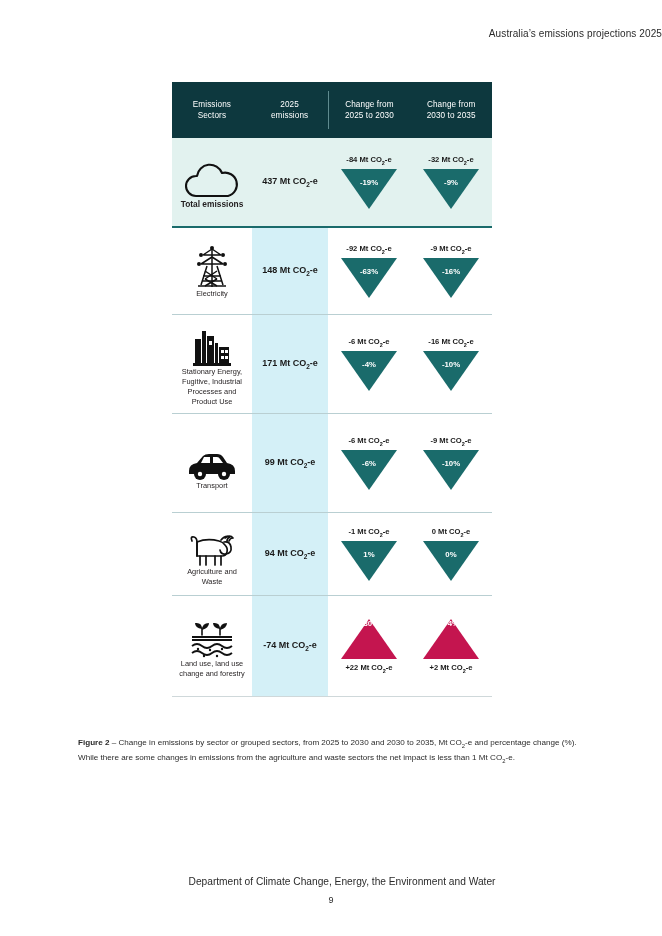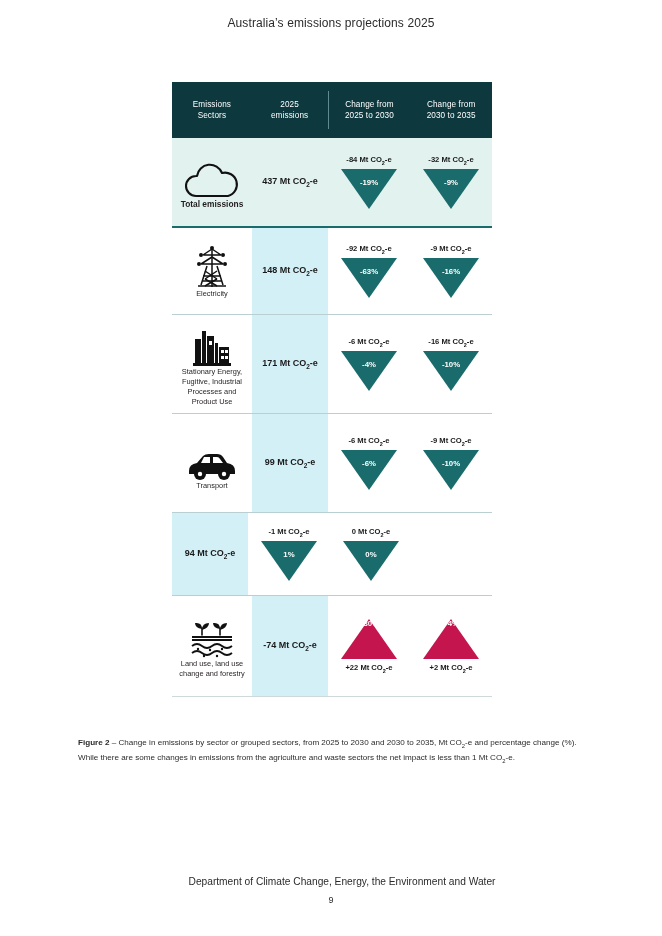--- a/index.html
+++ b/index.html
@@ -2,22 +2,22 @@
 <html><head>
 <meta charset="utf-8">
 <style>
   html,body{margin:0;padding:0;}
   body{
     width:662px;height:936px;background:#ffffff;
     font-family:"Liberation Sans", sans-serif;
     color:#231f20;overflow:hidden;position:relative;
   }
   .page-title{
-    position:absolute;top:16px;left:0;width:662px;text-align:center;
-    font-size:12px;color:#2b2b2b;letter-spacing:.1px;
+    position:absolute;top:28px;left:0;width:662px;text-align:right;
+    font-size:10px;color:#2b2b2b;letter-spacing:.1px;
   }
 
   
   .fig{position:absolute;left:172px;top:82px;width:320px;}
   .thead{
     display:flex;background:#0d383e;color:#ffffff;height:56px;
     align-items:center;
   }
   .thead .cell{
     text-align:center;font-size:8.2px;font-weight:normal;line-height:1.35;
@@ -260,20 +260,35 @@
       <div class="tri-label">-9 Mt CO<sub>2</sub>-e</div>
       <div class="tri-gap"></div>
       <div class="tri down">
         <span class="shape"></span>
           <span class="pct">-10%</span>
       </div>
     </div>
   </div>
 
   <div class="row" style="height:82px">
+    <div class="cell c-sector">
+      <div class="icon-wrap">
+        <svg width="56" height="36" viewBox="0 0 56 36">
+          <g stroke="#111" stroke-width="1.7" fill="none" stroke-linejoin="round" stroke-linecap="round">
+            <path d="M8 10 q-2 -5 2 -4 q3 1 3 5 v14"></path>
+            <path d="M13 11 q10 -4 22 -1 q4 1 6 4 q3 3 2 7 q-1 4 -5 4 h-25 z"></path>
+            <path d="M37 9 q4 -5 9 -3 q-3 1 -3 4"></path>
+            <path d="M41 7 q5 -4 8 0 q-3 0 -4 3"></path>
+            <path d="M40 11 q6 -1 7 5 q1 6 -5 7 q-5 1 -6 -4"></path>
+            <path d="M16 25 v9 M22 25 v9 M31 25 v9 M37 25 v9"></path>
+          </g>
+        </svg>
+      </div>
+      <div class="sector-label">Agriculture and Waste</div>
+    </div>
     <div class="cell c-emis">
       <div class="emis-val">94 Mt CO<sub>2</sub>-e</div>
     </div>
     <div class="cell c-ch1 tri-cell">
       <div class="tri-label">-1 Mt CO<sub>2</sub>-e</div>
       <div class="tri-gap"></div>
       <div class="tri down">
         <span class="shape"></span>
           <span class="pct">1%</span>
       </div>

